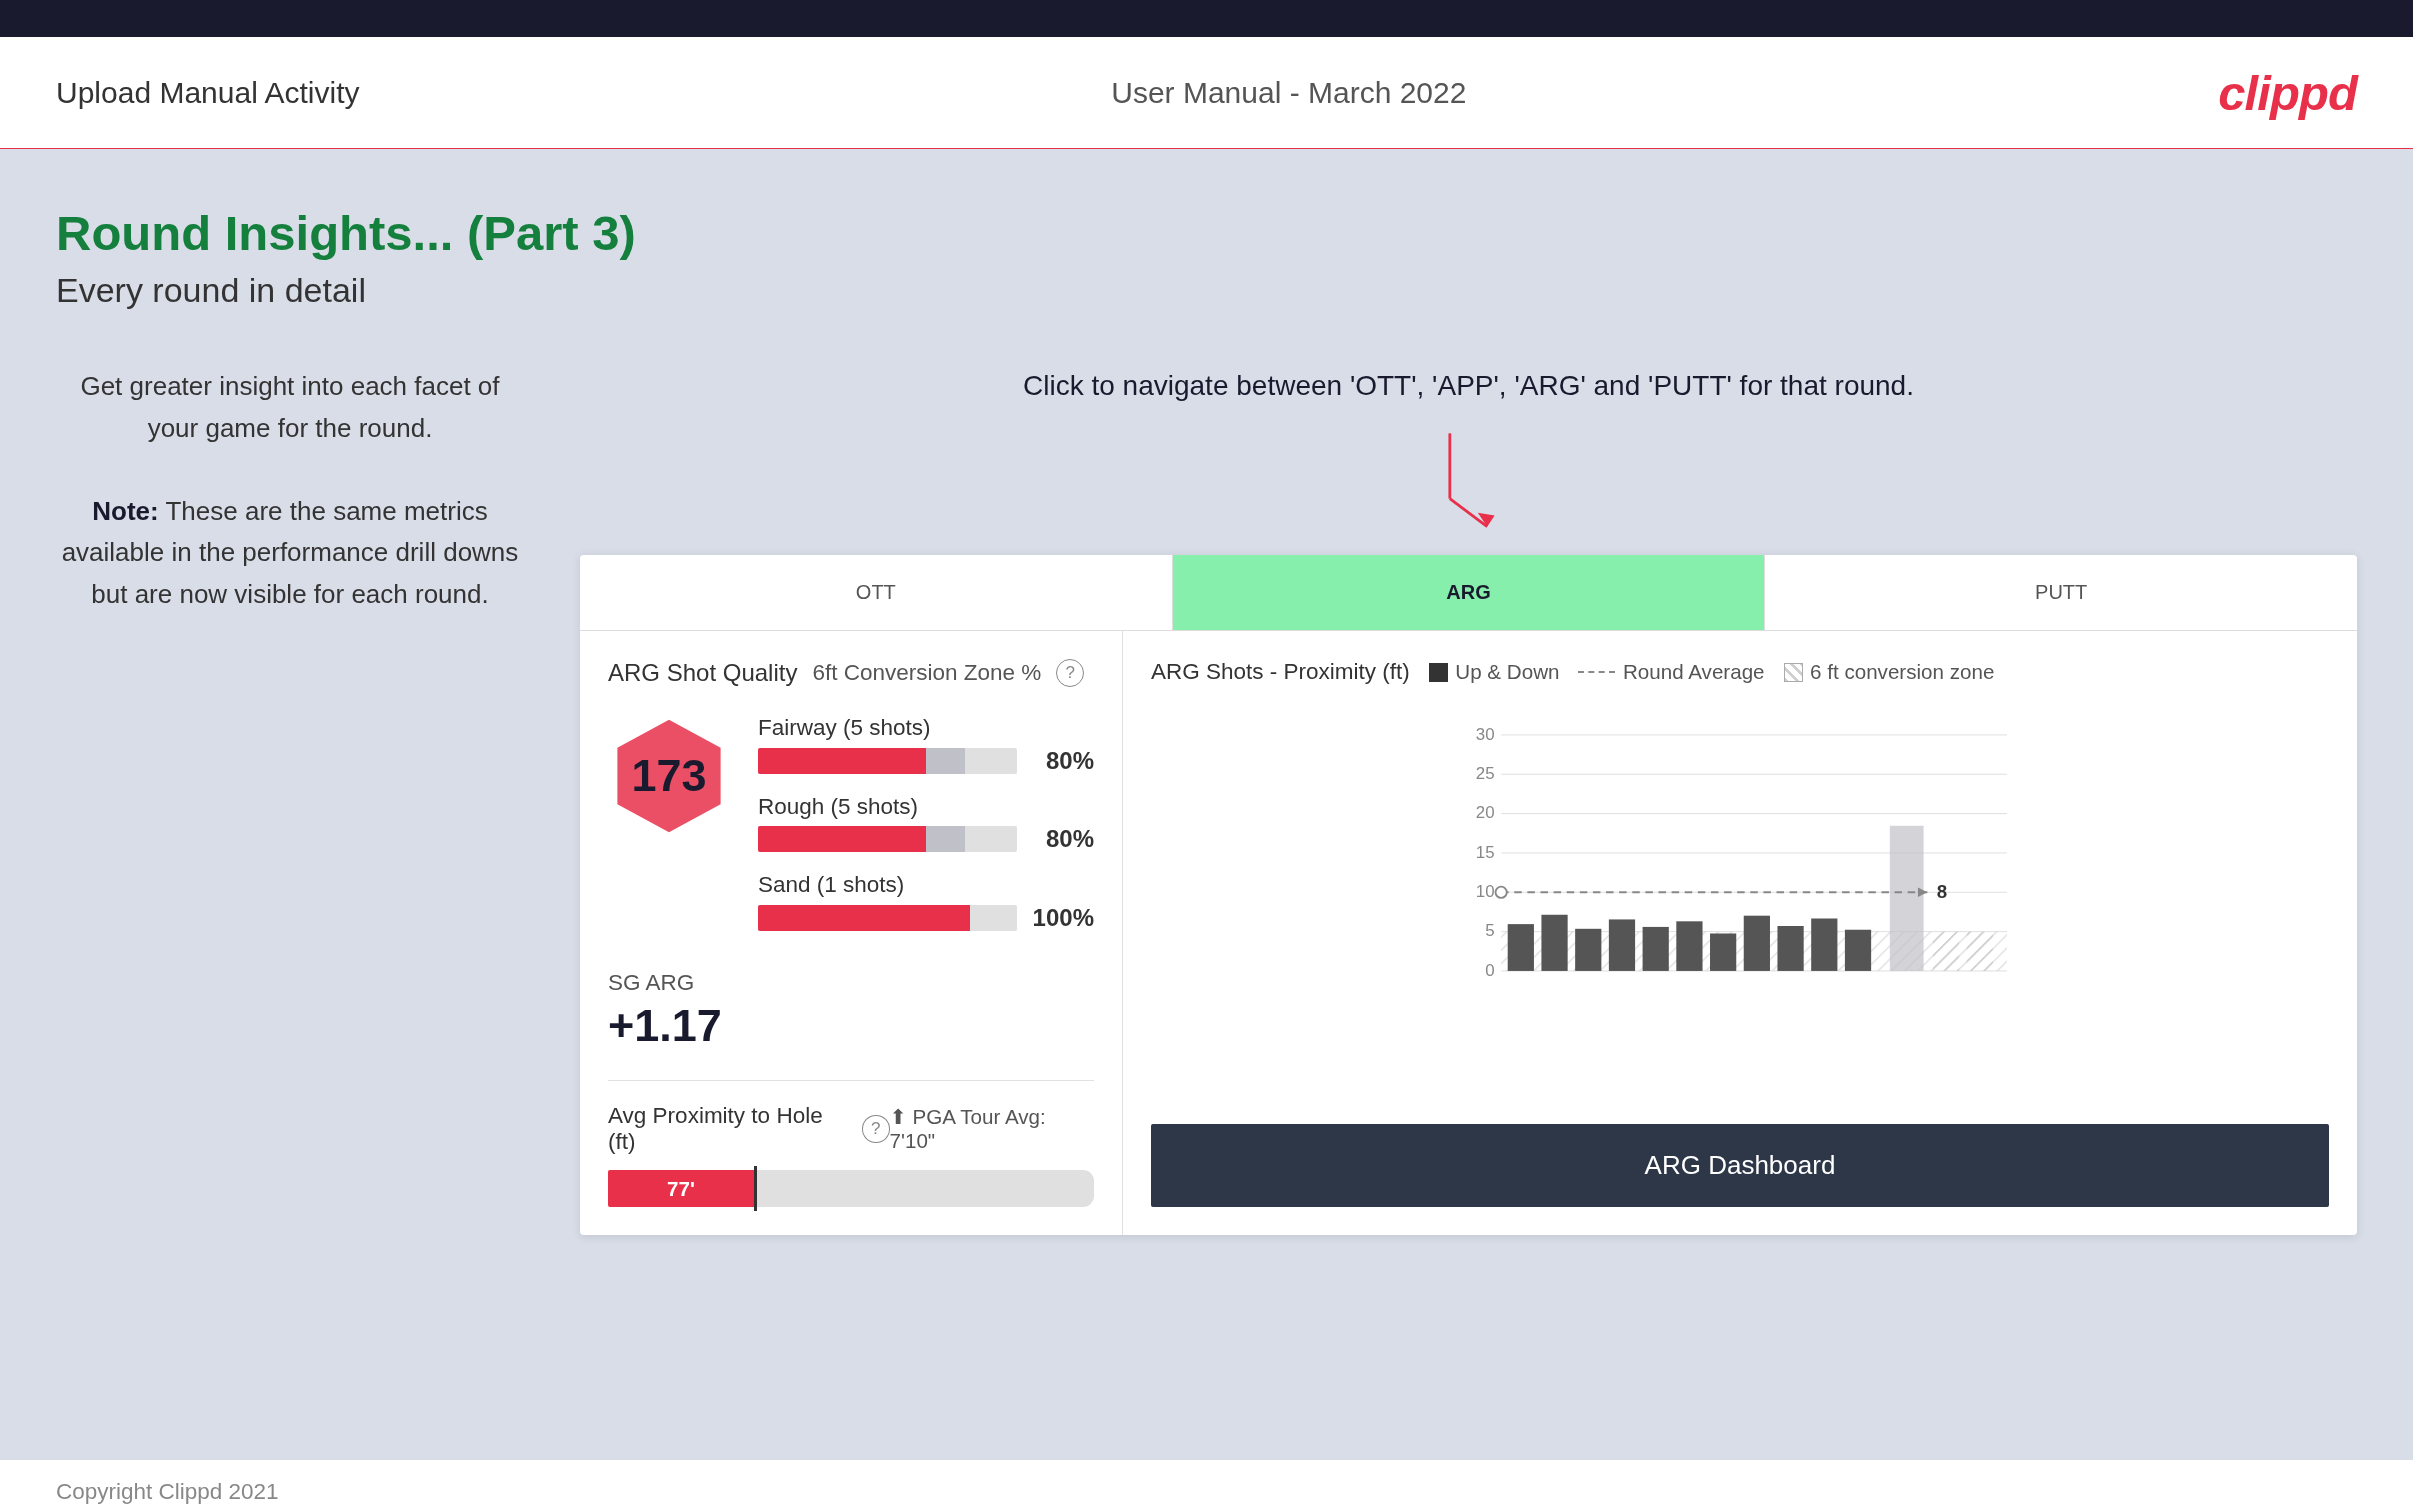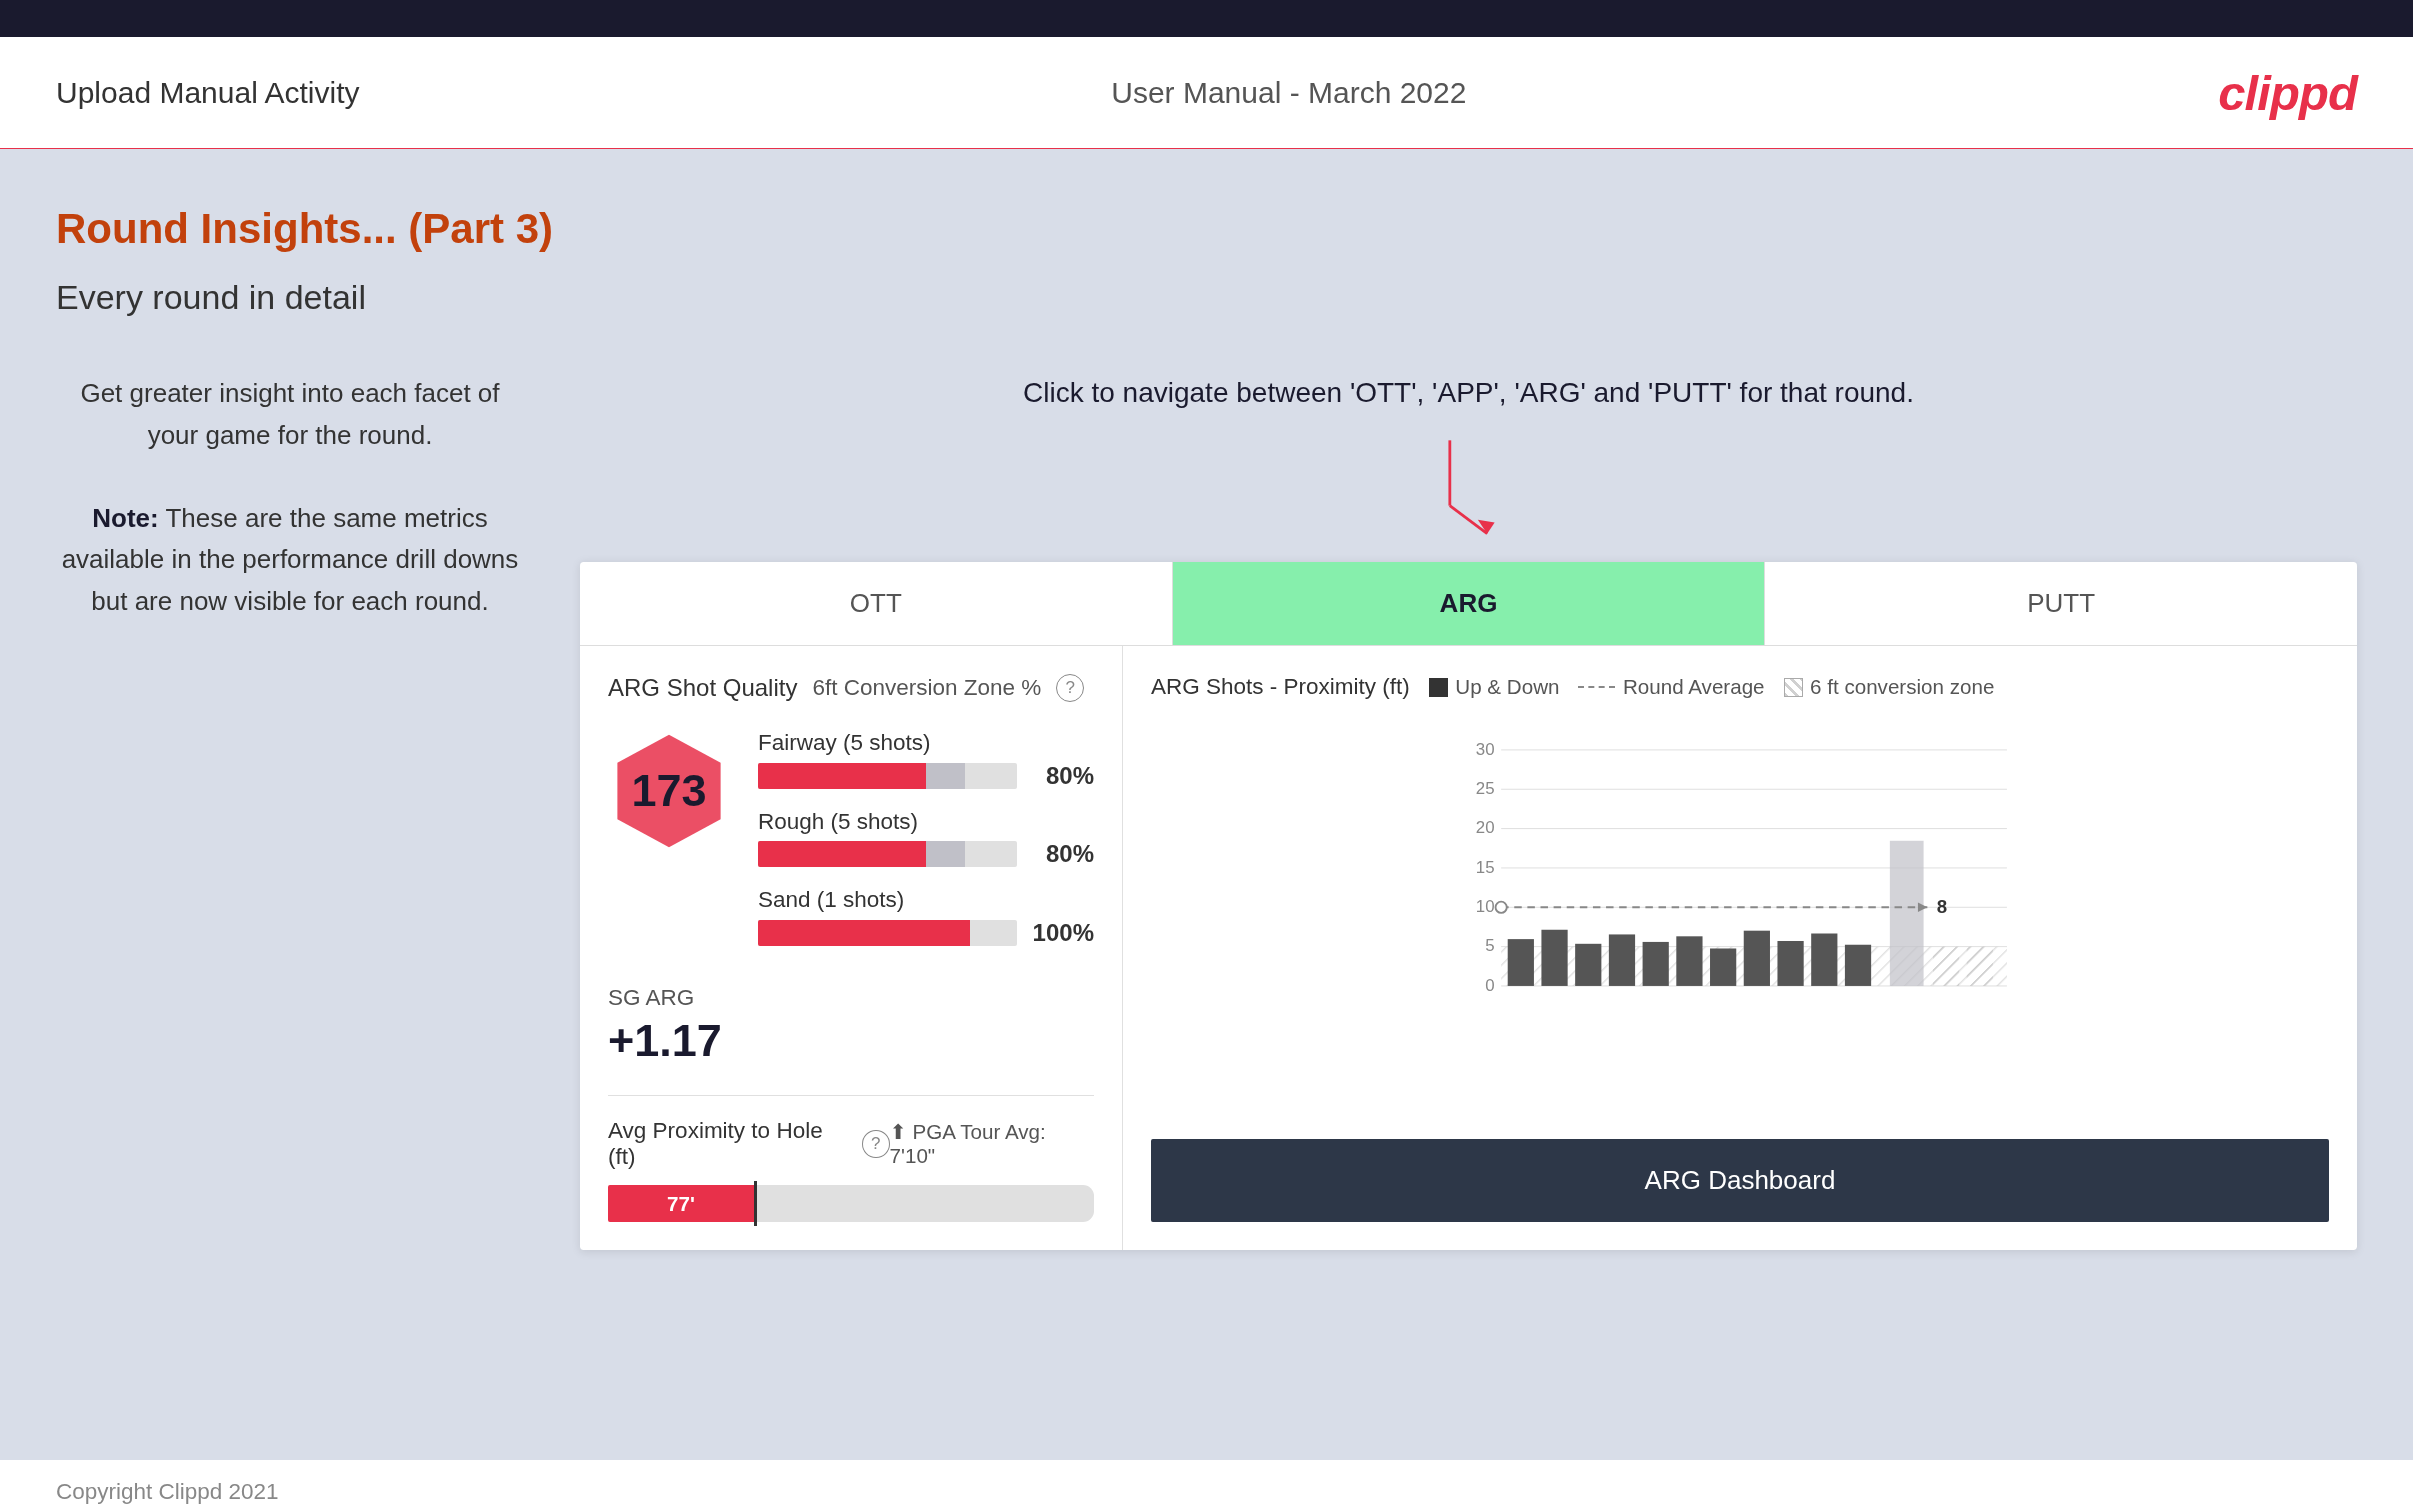--- a/index.html
+++ b/index.html
@@ -47,24 +47,24 @@
 
     
     .main-content {
       background: #d8dde8;
       margin: 0;
       padding: 56px 56px 75px 56px;
       min-height: 1311px;
     }
 
     .page-title {
-      font-size: 42px;
+      font-size: 49px;
       font-weight: 700;
-      color: #c2410c;
-      margin-bottom: 25px;
+      color: #15803d;
+      margin-bottom: 10px;
     }
     .page-subtitle {
       font-size: 34px;
       color: #333;
       margin-bottom: 56px;
     }
 
     .content-layout {
       display: flex;
       gap: 56px;
@@ -111,21 +111,21 @@
 
     
     .tabs {
       display: flex;
       border-bottom: 0.9px solid #ddd;
     }
     .tab {
       flex: 1;
       padding: 26px 19px;
       text-align: center;
-      font-size: 26px;
+      font-size: 20px;
       color: #555;
       cursor: pointer;
       border-right: 0.9px solid #ddd;
     }
     .tab:last-child { border-right: none; }
     .tab.active {
       background: #86efac;
       font-weight: 600;
       color: #1a1a2e;
     }

